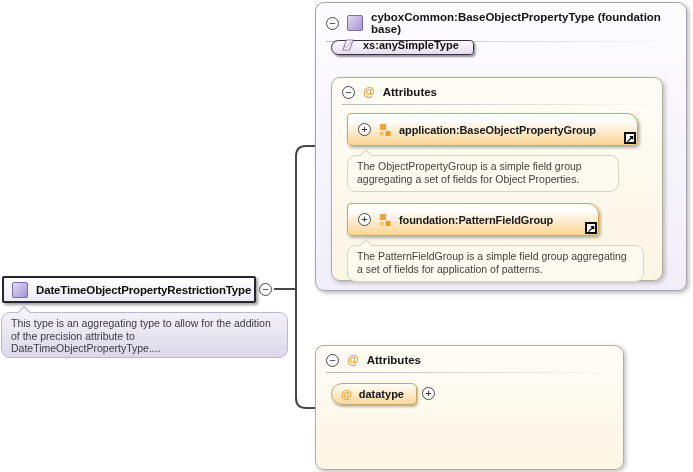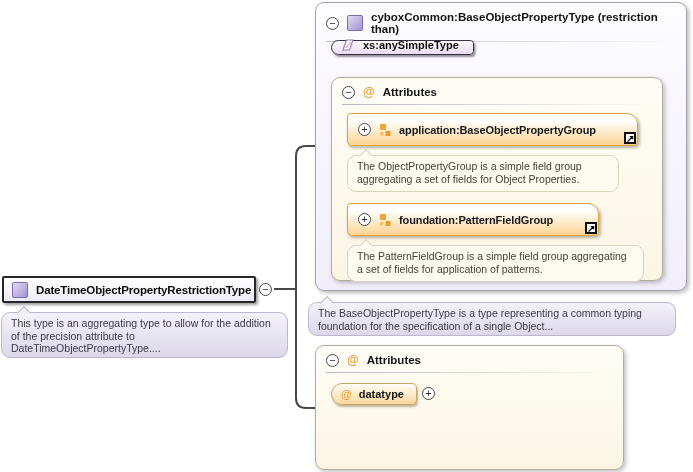--- a/index.html
+++ b/index.html
@@ -86,21 +86,21 @@
 
   <div class="tip tip-lav" style="left:1px;top:312px;width:287px;height:46px;">
     <span class="ptr" style="left:17px;"></span>
     <span>This type is an aggregating type to allow for the addition of the precision attribute to DateTimeObjectPropertyType....</span>
   </div>
 
   <div id="bigbox">
     <div class="boxhead">
       <div class="toggle">−</div>
       <span class="ctypeicon"></span>
-      <span class="title">cyboxCommon:BaseObjectPropertyType (restriction than)</span>
+      <span class="title">cyboxCommon:BaseObjectPropertyType (foundation base)</span>
     </div>
     <div class="sep"></div>
 
     <div id="simplepill">
       <svg width="14" height="14" viewBox="0 0 14 14">
         <polygon points="2,12 5.5,2 12,2 8.5,12" fill="#ffffff" stroke="#9b7fc0" stroke-width="1.2"></polygon>
         <line x1="4.5" y1="10" x2="10" y2="4" stroke="#cbb8de" stroke-width="1.2"></line>
       </svg>
       <span class="lbl">xs:anySimpleType</span>
     </div>
@@ -140,24 +140,20 @@
         <span class="linkicon">↗</span>
       </div>
 
       <div class="tip tip-cream" style="left:15px;top:167px;width:297px;height:37px;">
         <span class="ptr" style="left:13px;"></span>
         <span>The PatternFieldGroup is a simple field group aggregating a set of fields for application of patterns.</span>
       </div>
     </div>
   </div>
 
-  <div class="tip tip-lav" style="left:308px;top:302px;width:368px;height:34px;">
-    <span class="ptr" style="left:13px;"></span>
-    <span>The BaseObjectPropertyType is a type representing a common typing foundation for the specification of a single Object...</span>
-  </div>
 
   <div class="creambox" id="attrbox-bottom">
     <div class="boxhead" style="padding:7px 10px 5px 10px;">
       <div class="toggle">−</div>
       <span class="at">@</span>
       <span class="title">Attributes</span>
     </div>
     <div class="sep" style="margin:0 8px 0 10px;"></div>
 
     <div id="datatypepill">

